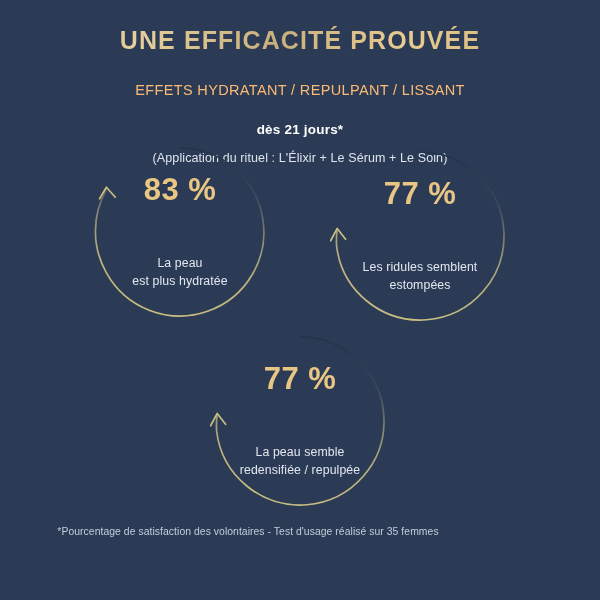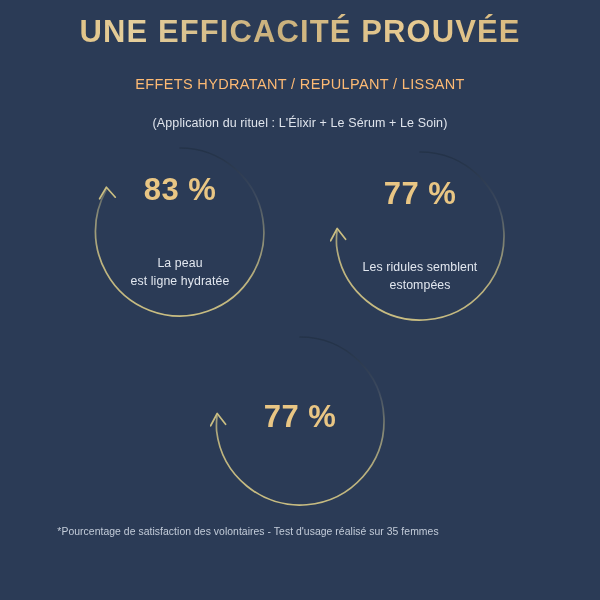--- a/index.html
+++ b/index.html
@@ -24,23 +24,23 @@
 
   
   .header {
     position: absolute;
     top: 0;
     left: 0;
     width: 600px;
     text-align: center;
   }
   .title {
-    margin: 0;
+    margin: 12px;
     padding-top: 15px;
-    font-size: 31px;
+    font-size: 25px;
     font-weight: bold;
     letter-spacing: 1.1px;
     line-height: 1.1;
     background: linear-gradient(95deg, #d9b36a 0%, #e6cf9c 22%, #c9b07c 46%, #e8cb92 68%, #cdae72 100%);
     -webkit-background-clip: text;
     background-clip: text;
     color: transparent;
     -webkit-text-fill-color: transparent;
   }
   .subtitle {
@@ -128,41 +128,42 @@
   .footnote div { white-space: nowrap; }
 </style>
 </head>
 <body>
 
 <div id="stage">
 
   <div class="header">
     <h1 class="title">UNE EFFICACITÉ PROUVÉE</h1>
     <p class="subtitle">EFFETS HYDRATANT / REPULPANT / LISSANT</p>
+    <p class="days">dès 21 jours*</p>
     <p class="ritual">(Application du rituel : L'Élixir + Le Sérum + Le Soin)</p>
   </div>
 
   <div class="stat" id="stat-0">
     <svg class="ring" viewBox="0 0 180 180">
       <defs>
         <linearGradient id="g0" x1="0.5" y1="0" x2="0.35" y2="1">
           <stop offset="0%" stop-color="#243349"></stop>
           <stop offset="22%" stop-color="#3d4a5f"></stop>
           <stop offset="48%" stop-color="#8e8f77"></stop>
           <stop offset="72%" stop-color="#bdb37e"></stop>
           <stop offset="100%" stop-color="#cabe82"></stop>
         </linearGradient>
       </defs>
       <path d="M 90 6 A 84 84 0 1 1 16.3 130.6 A 84 84 0 0 1 16.3 47.9" fill="none" stroke="url(#g0)" stroke-width="1.7" stroke-linecap="round"></path>
       <path d="M 9.6 56.8 L 16.4 45.2 L 25.3 55.2" fill="none" stroke="#cabe82" stroke-width="1.7" stroke-linecap="round" stroke-linejoin="round"></path>
     </svg>
     <div class="inner">
       <div class="pct">83 %</div>
       <div class="lbl">La peau
-est ligne hydratée</div>
+est plus hydratée</div>
     </div>
   </div>
 
   <div class="stat" id="stat-1">
     <svg class="ring" viewBox="0 0 180 180">
       <defs>
         <linearGradient id="g1" x1="0.5" y1="0" x2="0.3" y2="1">
           <stop offset="0%" stop-color="#243349"></stop>
           <stop offset="22%" stop-color="#3d4a5f"></stop>
           <stop offset="48%" stop-color="#8e8f77"></stop>
@@ -189,20 +190,22 @@
           <stop offset="48%" stop-color="#8e8f77"></stop>
           <stop offset="72%" stop-color="#bdb37e"></stop>
           <stop offset="100%" stop-color="#cabe82"></stop>
         </linearGradient>
       </defs>
       <path d="M 90 6 A 84 84 0 1 1 6.6 100.0 A 84 84 0 0 1 7.0 85.0" fill="none" stroke="url(#g2)" stroke-width="1.7" stroke-linecap="round"></path>
       <path d="M 0.6 94.8 L 7.2 82.5 L 15.6 93.3" fill="none" stroke="#cabe82" stroke-width="1.7" stroke-linecap="round" stroke-linejoin="round"></path>
     </svg>
     <div class="inner">
       <div class="pct">77 %</div>
+      <div class="lbl">La peau semble
+redensifiée / repulpée</div>
     </div>
   </div>
 
   <div class="footnote">
     <div>*Pourcentage de satisfaction des volontaires - Test d'usage réalisé sur 35 femmes</div>
   </div>
 
 </div>
 
 </body></html>

